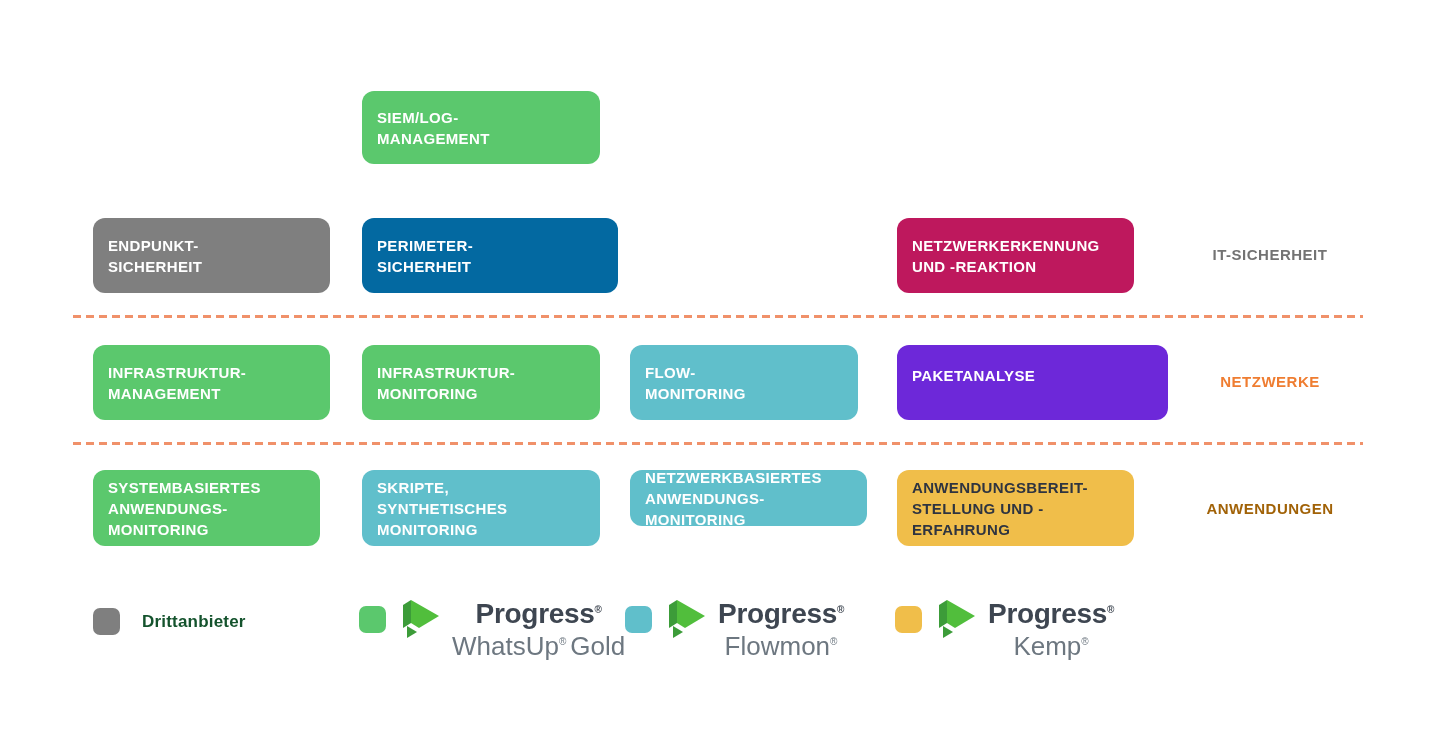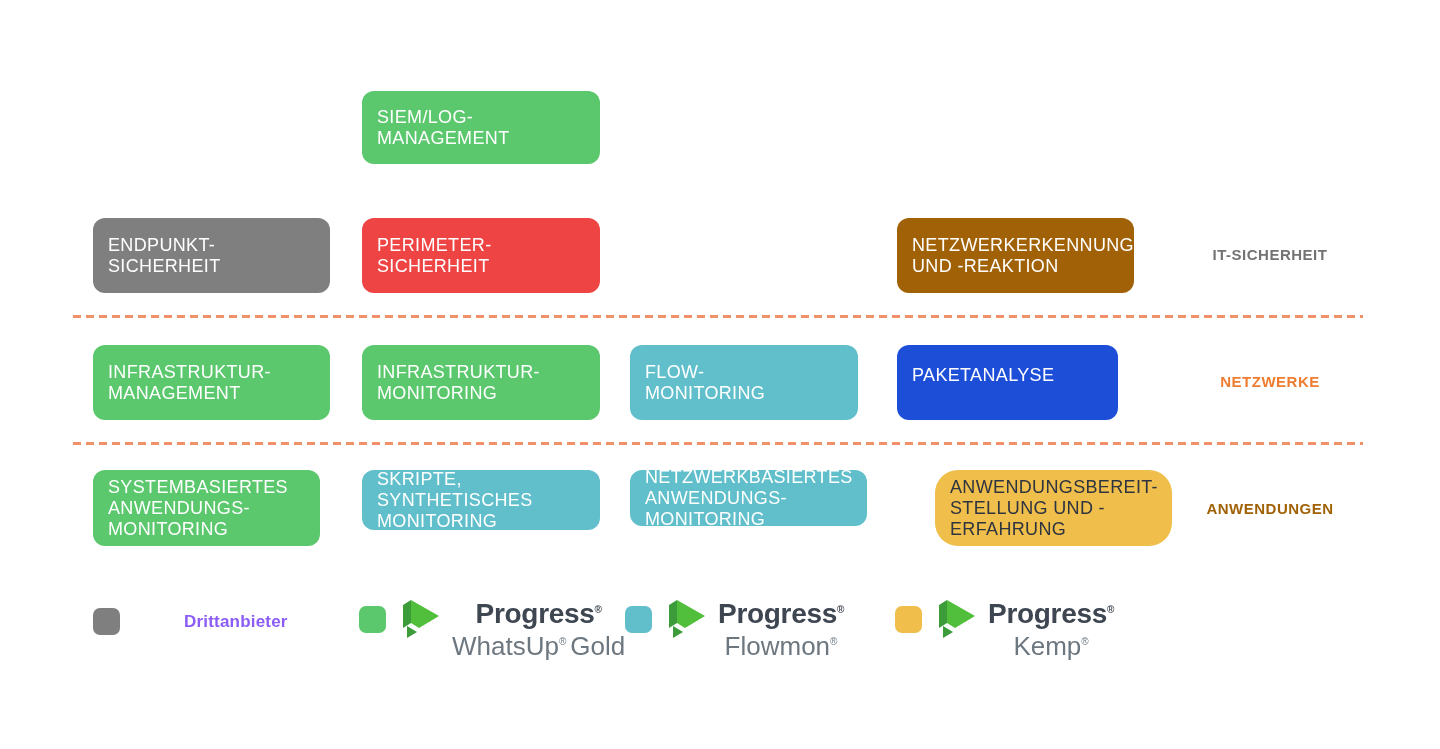--- a/index.html
+++ b/index.html
@@ -5,21 +5,21 @@
   html,body { margin:0; padding:0; background:#ffffff; }
   .canvas {
     position:relative; width:1440px; height:749px; background:#ffffff;
     font-family:"Liberation Sans", sans-serif; overflow:hidden;
   }
   .box {
     position:absolute; box-sizing:border-box;
     border-radius:12px;
     display:flex; flex-direction:column; justify-content:center;
     padding:0 10px 0 15px;
-    color:#ffffff; font-weight:normal; font-size:18px; line-height:21px;
+    color:#ffffff; font-weight:bold; font-size:15px; line-height:21px;
     letter-spacing:0.35px; white-space:pre-line;
   }
   .box.single { padding-bottom:14px; }
   .row-label {
     position:absolute; left:1185px; width:170px; text-align:center;
     font-weight:bold; font-size:15px; letter-spacing:0.5px; line-height:16px;
   }
   .dash-line { position:absolute; left:73px; width:1290px; height:3px; }
   .legend-item {
     position:absolute; display:flex; align-items:center; gap:22px;
@@ -40,56 +40,56 @@
 </head>
 <body>
 
 <div class="canvas">
 
   <div class="box" style="left: 362px; top: 91px; width: 238px; height: 73px; background-color: rgb(91, 200, 109);">SIEM/LOG-
 MANAGEMENT</div>
 
   <div class="box" style="left: 93px; top: 218px; width: 237px; height: 75px; background-color: rgb(127, 127, 127);">ENDPUNKT-
 SICHERHEIT</div>
-  <div class="box" style="left: 362px; top: 218px; width: 238px; height: 75px; background-color: #ef4444;">PERIMETER-
+  <div class="box" style="left: 362px; top: 218px; width: 256px; height: 75px; background-color: #0369a1;">PERIMETER-
 SICHERHEIT</div>
-  <div class="box" style="left: 897px; top: 218px; width: 237px; height: 75px; background-color: #a16207;">NETZWERKERKENNUNG
+  <div class="box" style="left: 897px; top: 218px; width: 237px; height: 75px; background-color: #be185d;">NETZWERKERKENNUNG
 UND -REAKTION</div>
   <div class="row-label" style="top: 247px; color: #737373;">IT-SICHERHEIT</div>
 
   <div class="dash-line" style="top: 315px; background: repeating-linear-gradient(90deg, rgb(240, 145, 106) 0px, rgb(240, 145, 106) 8px, transparent 8px, transparent 13px);"></div>
 
   <div class="box" style="left: 93px; top: 345px; width: 237px; height: 75px; background-color: rgb(91, 200, 109);">INFRASTRUKTUR-
 MANAGEMENT</div>
   <div class="box" style="left: 362px; top: 345px; width: 238px; height: 75px; background-color: rgb(91, 200, 109);">INFRASTRUKTUR-
 MONITORING</div>
   <div class="box" style="left: 630px; top: 345px; width: 228px; height: 75px; background-color: rgb(96, 191, 203);">FLOW-
 MONITORING</div>
-  <div class="box single" style="left: 897px; top: 345px; width: 221px; height: 75px; background-color: #1d4ed8;">PAKETANALYSE</div>
+  <div class="box single" style="left: 897px; top: 345px; width: 271px; height: 75px; background-color: #6d28d9;">PAKETANALYSE</div>
   <div class="row-label" style="top: 374px; color: rgb(239, 125, 49);">NETZWERKE</div>
 
   <div class="dash-line" style="top: 442px; background: repeating-linear-gradient(90deg, rgb(240, 145, 106) 0px, rgb(240, 145, 106) 8px, transparent 8px, transparent 13px);"></div>
 
   <div class="box" style="left: 93px; top: 470px; width: 227px; height: 76px; background-color: rgb(91, 200, 109);">SYSTEMBASIERTES
 ANWENDUNGS-
 MONITORING</div>
-  <div class="box" style="left: 362px; top: 470px; width: 238px; height: 60px; background-color: rgb(96, 191, 203);">SKRIPTE,
+  <div class="box" style="left: 362px; top: 470px; width: 238px; height: 76px; background-color: rgb(96, 191, 203);">SKRIPTE,
 SYNTHETISCHES
 MONITORING</div>
   <div class="box" style="left: 630px; top: 470px; width: 237px; height: 56px; background-color: rgb(96, 191, 203);">NETZWERKBASIERTES
 ANWENDUNGS-
 MONITORING</div>
-  <div class="box" style="left: 935px; top: 470px; width: 237px; height: 76px; background-color: rgb(240, 190, 74); color: rgb(46, 52, 64); border-radius: 23px;">ANWENDUNGSBEREIT-
+  <div class="box" style="left: 897px; top: 470px; width: 237px; height: 76px; background-color: rgb(240, 190, 74); color: rgb(46, 52, 64);">ANWENDUNGSBEREIT-
 STELLUNG UND -
 ERFAHRUNG</div>
   <div class="row-label" style="top: 501px; color: #a16207;">ANWENDUNGEN</div>
 
   <div class="legend-item" style="left:93px; top:608px;">
     <div class="swatch" style="margin-top: 0px; background-color: rgb(127, 127, 127);"></div>
-    <div class="legend-label" style="color: #8b5cf6; margin-left: 42px;">Drittanbieter</div>
+    <div class="legend-label" style="color: #14532d;">Drittanbieter</div>
   </div>
 
   <div class="brand-group" style="left:359px; top:598px;">
     <div class="swatch" style="background-color: rgb(91, 200, 109);"></div>
     <svg class="logo-icon" width="40" height="38" viewBox="0 0 40 38">
       <polygon points="12,0 40,16 20,28 12,23" fill="#51be3c"></polygon>
       <polygon points="12,0 4,5 4,28 12,23" fill="#3c9c39"></polygon>
       <polygon points="8,26 18,32 8,38" fill="#3c9c39"></polygon>
     </svg>
     <div class="brand-col">

